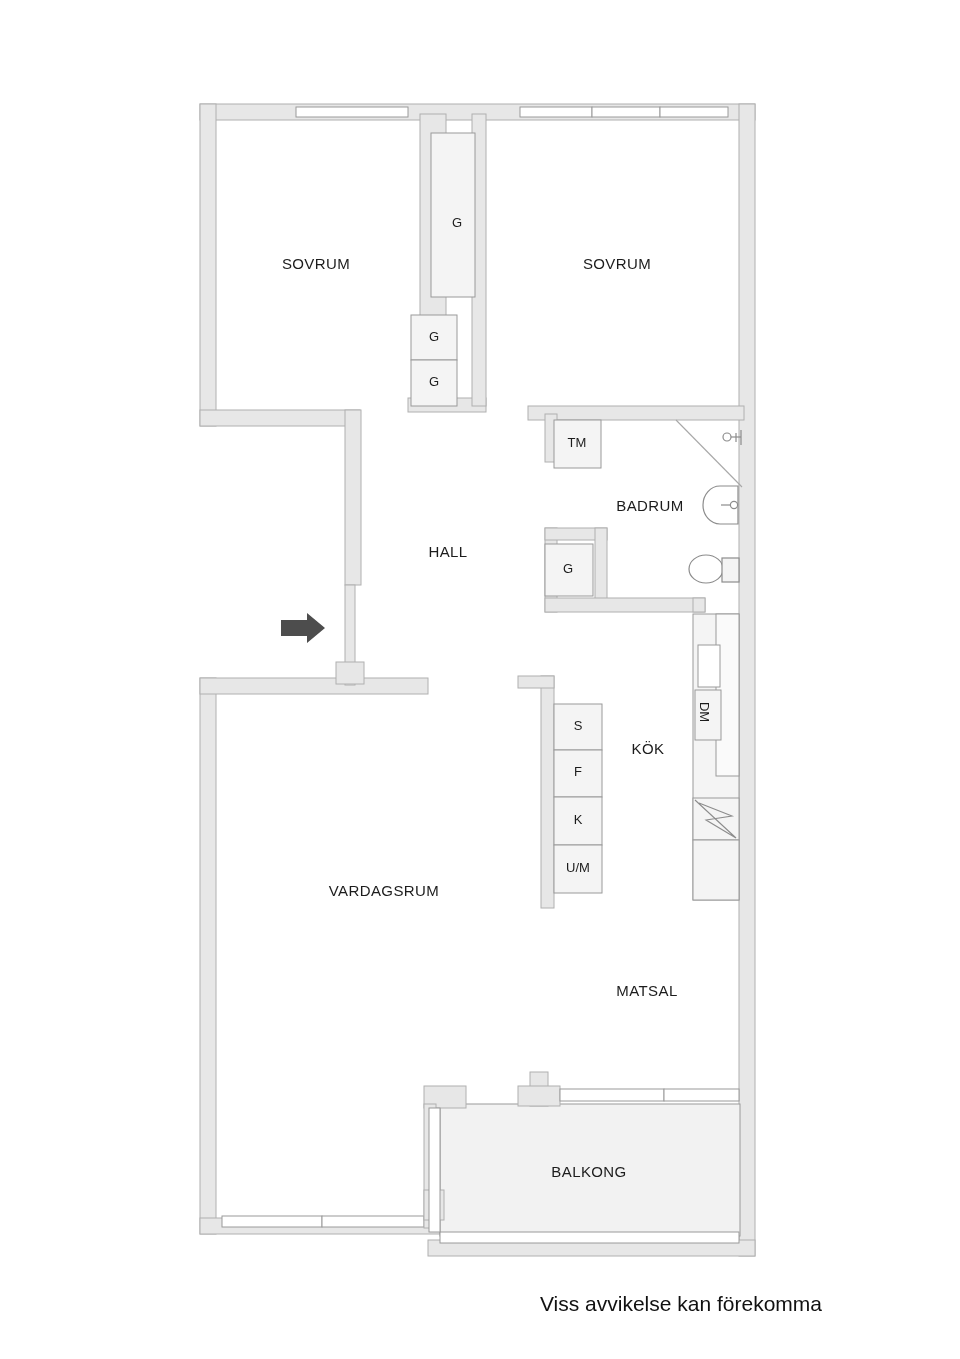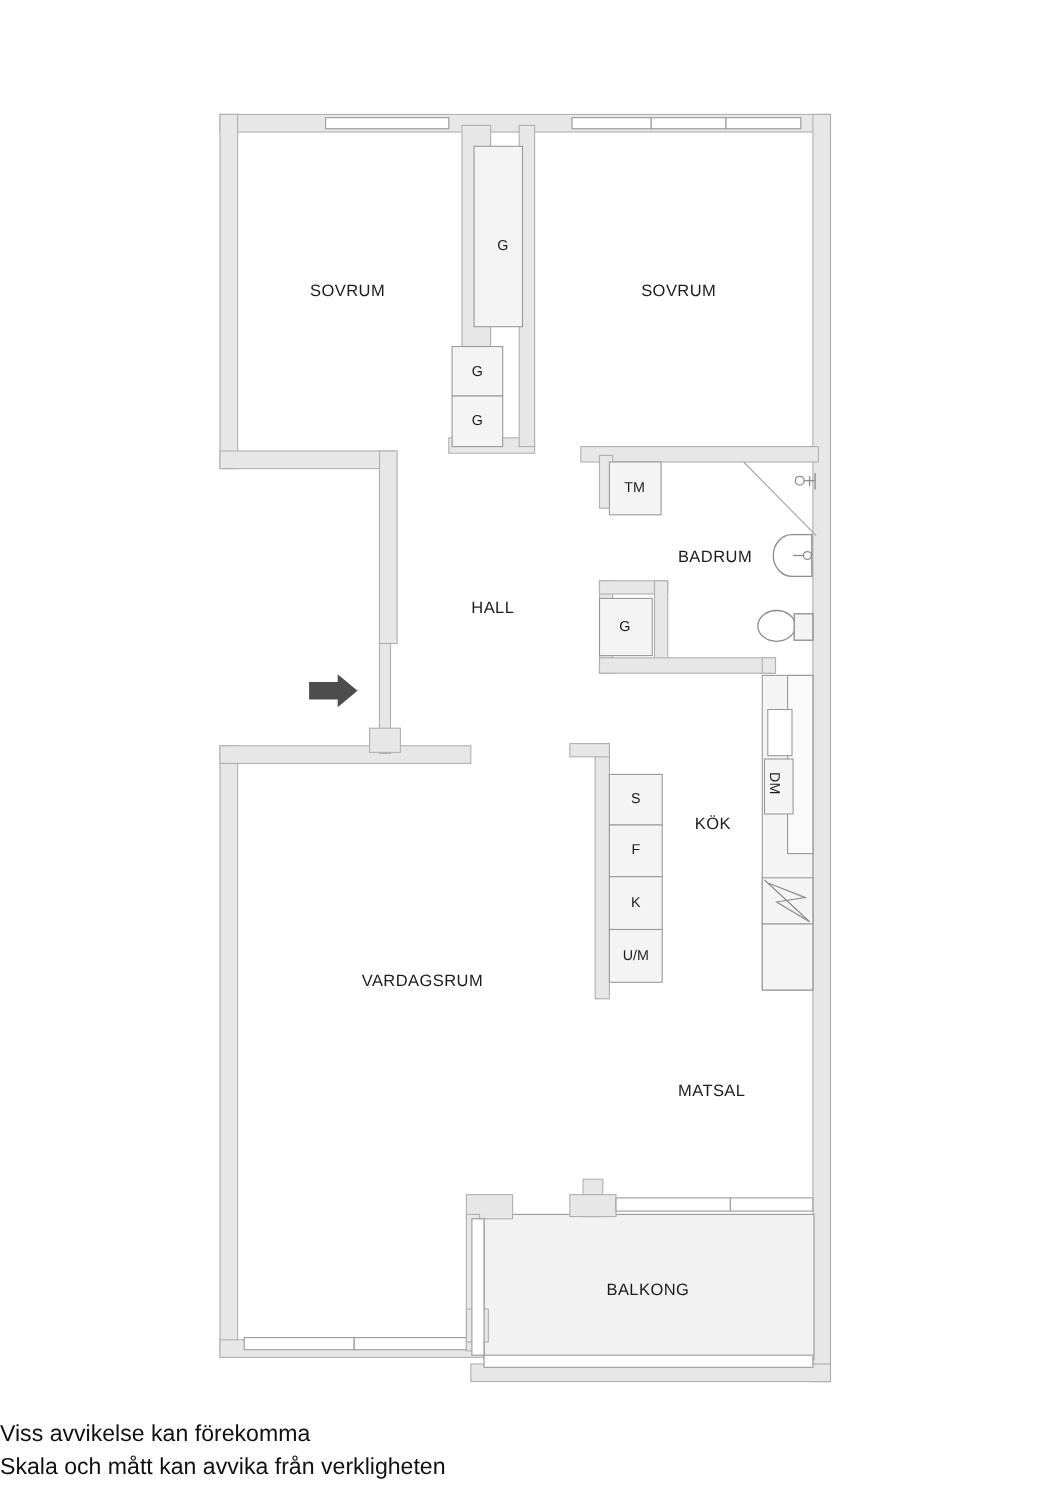--- a/index.html
+++ b/index.html
@@ -36,21 +36,21 @@
     font-family: "Liberation Sans", sans-serif;
     font-size: 13px;
     fill: #1c1c1c;
     text-anchor: middle;
     dominant-baseline: middle;
   }
   .caption-block {
     position: absolute;
     left: 0;
     width: 822px;
-    text-align: left;
+    text-align: right;
   }
   .caption-line {
     font-family: "Liberation Sans", sans-serif;
     font-size: 21px;
     color: #111111;
     line-height: 30px;
     white-space: nowrap;
   }
 </style>
 </head>
@@ -223,16 +223,15 @@
       <text class="unit-label" x="578" y="727">S</text>
       <text class="unit-label" x="578" y="773">F</text>
       <text class="unit-label" x="578" y="821">K</text>
       <text class="unit-label" x="578" y="869">U/M</text>
     </g>
 
   </svg>
 
   <div class="caption-block" style="top:1289px;">
     <div class="caption-line">Viss avvikelse kan förekomma</div>
-    <div class="caption-line">Skala och mått kan avvika från verkligheten</div>
   </div>
 
 </div>
 
 </body></html>

